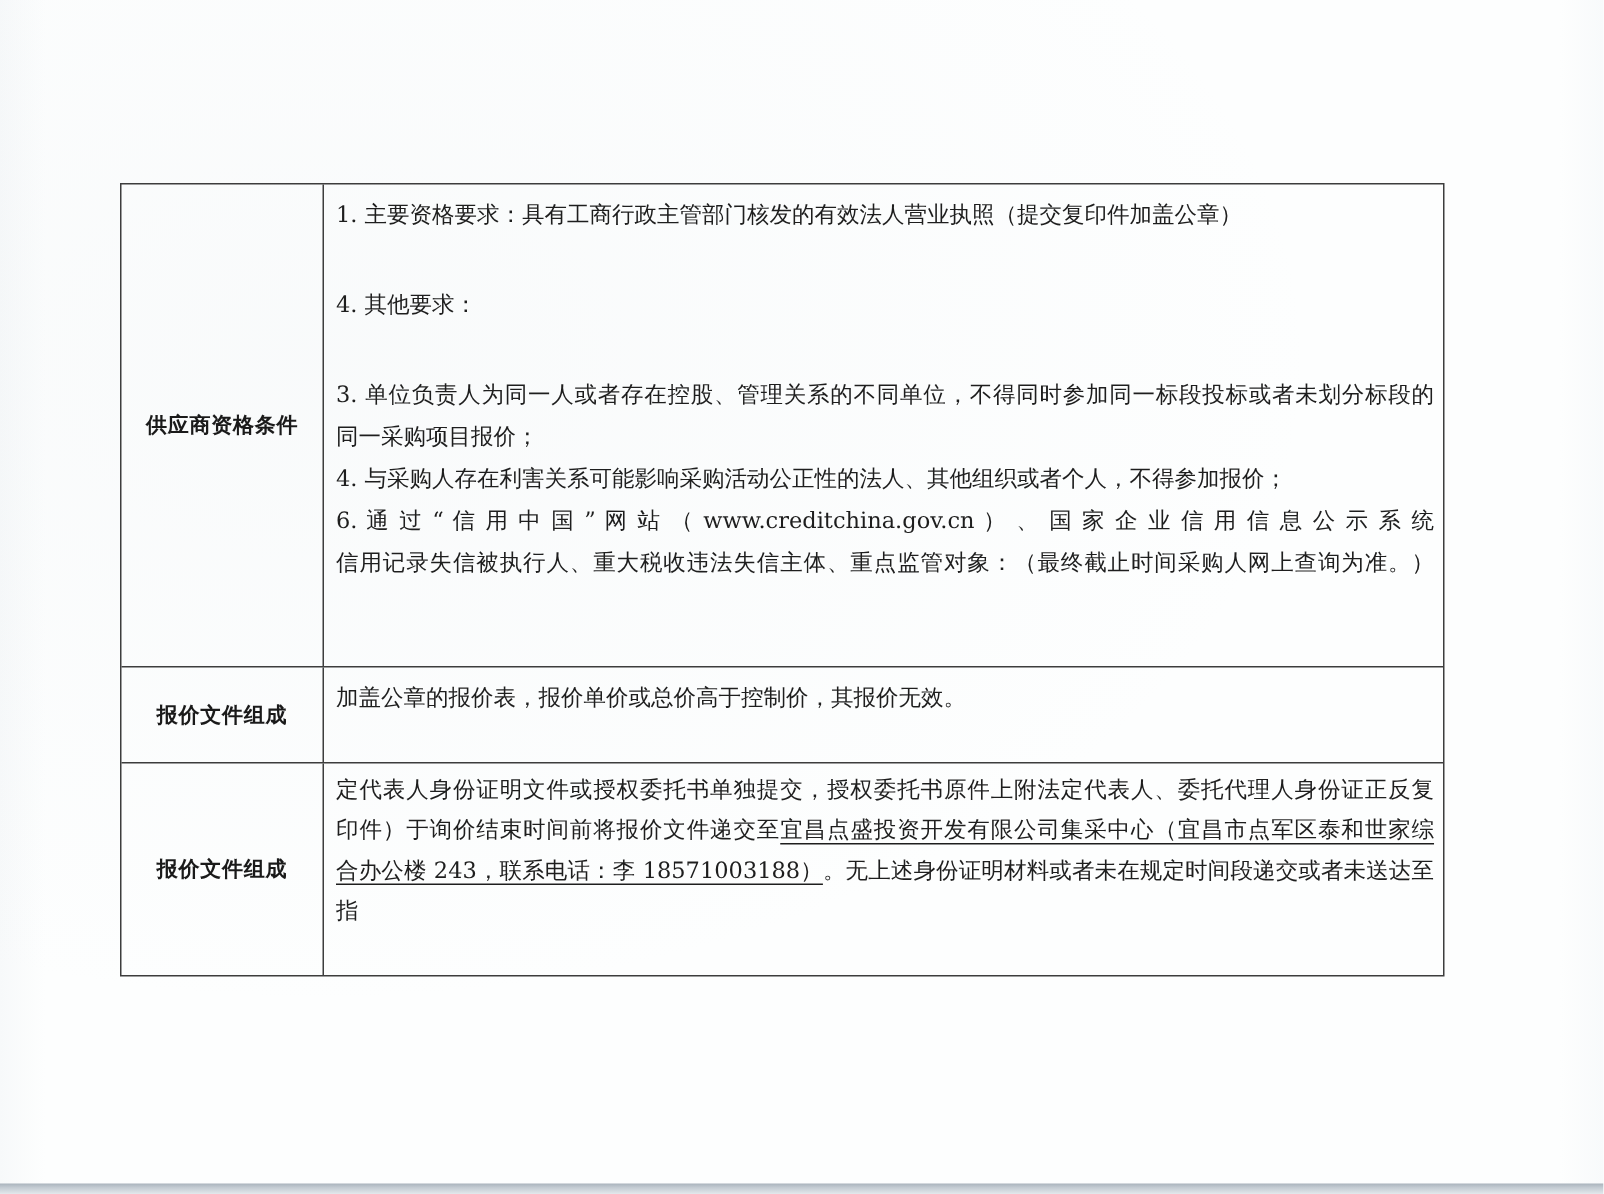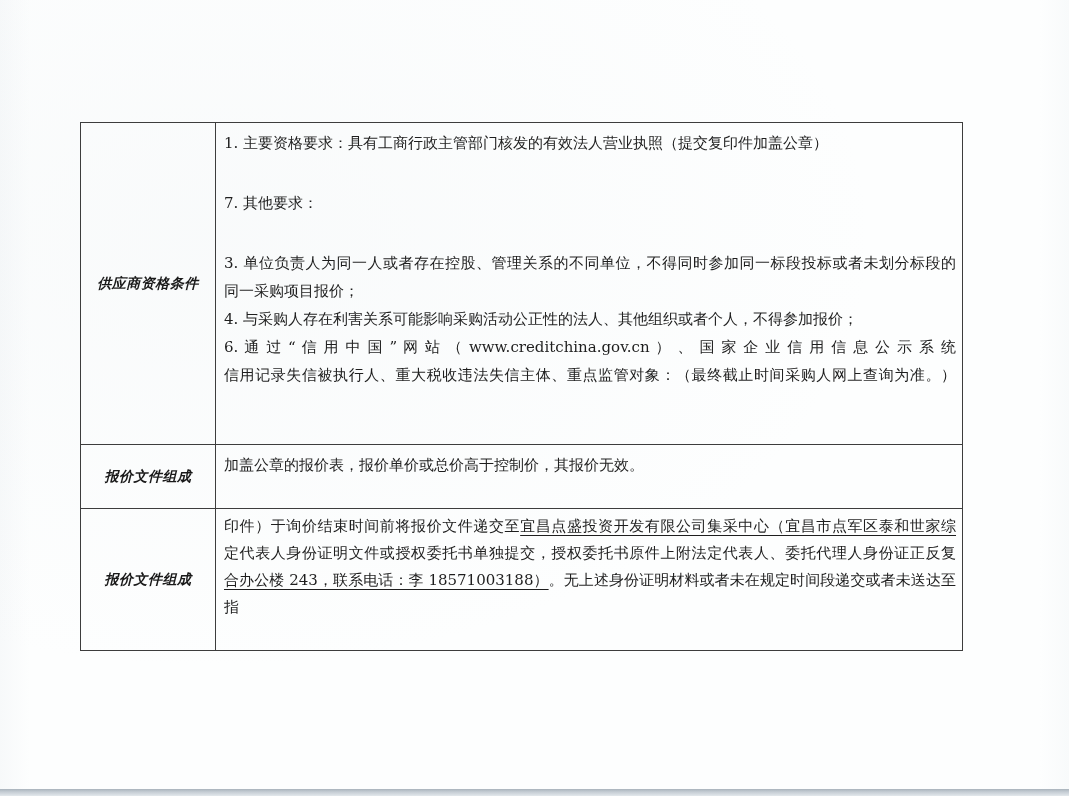--- a/index.html
+++ b/index.html
@@ -45,21 +45,20 @@
   .t-label {
     flex: 0 0 134px;
     border-right: 1px solid #3d3d3d;
     display: flex;
     align-items: center;
     justify-content: center;
     font-weight: 700;
     font-size: 14px;
     letter-spacing: 0.5px;
     color: #1a1a1a;
-    font-style: italic;
   }
   .t-content {
     flex: 1 1 auto;
     padding: 6px 6px 0 8px;
     font-size: 15px;
     overflow: hidden;
   }
   .line {
     line-height: 28px;
     white-space: nowrap;
@@ -81,38 +80,38 @@
 </style>
 </head>
 <body>
 
 <div class="page">
   <div class="t-table">
       <div class="t-row">
         <div class="t-label">供应商资格条件</div>
         <div class="t-content">
           <div class="line"><span>1. 主要资格要求：具有工商行政主管部门核发的有效法人营业执照（提交复印件加盖公章）</span></div>
-          <div class="line gap"><span>7. 其他要求：</span></div>
+          <div class="line gap"><span>4. 其他要求：</span></div>
           <div class="line justify gap"><span>3. 单位负责人为同一人或者存在控股、管理关系的不同单位，不得同时参加同一标段投标或者未划分标段的</span></div>
           <div class="line"><span>同一采购项目报价；</span></div>
           <div class="line"><span>4. 与采购人存在利害关系可能影响采购活动公正性的法人、其他组织或者个人，不得参加报价；</span></div>
           <div class="line justify"><span>6. 通 过 “ 信 用 中 国 ” 网 站 （ www.creditchina.gov.cn ） 、 国 家 企 业 信 用 信 息 公 示 系 统</span></div>
           <div class="line justify"><span>信用记录失信被执行人、重大税收违法失信主体、重点监管对象：（最终截止时间采购人网上查询为准。）</span></div>
         </div>
       </div>
       <div class="t-row">
         <div class="t-label">报价文件组成</div>
         <div class="t-content">
           <div class="line"><span>加盖公章的报价表，报价单价或总价高于控制价，其报价无效。</span></div>
         </div>
       </div>
       <div class="t-row">
         <div class="t-label">报价文件组成</div>
         <div class="t-content">
+          <div class="line justify"><span>定代表人身份证明文件或授权委托书单独提交，授权委托书原件上附法定代表人、委托代理人身份证正反复</span></div>
           <div class="line justify"><span>印件）于询价结束时间前将报价文件递交至</span><span class="u">宜昌点盛投资开发有限公司集采中心（宜昌市点军区泰和世家综</span></div>
-          <div class="line justify"><span>定代表人身份证明文件或授权委托书单独提交，授权委托书原件上附法定代表人、委托代理人身份证正反复</span></div>
           <div class="line justify"><span class="u">合办公楼 243，联系电话：李 18571003188）</span><span>。无上述身份证明材料或者未在规定时间段递交或者未送达至指</span></div>
           <div class="line"></div>
         </div>
       </div>
     </div>
   <div class="scan-edge-bottom"></div>
 </div>
 
 </body></html>

